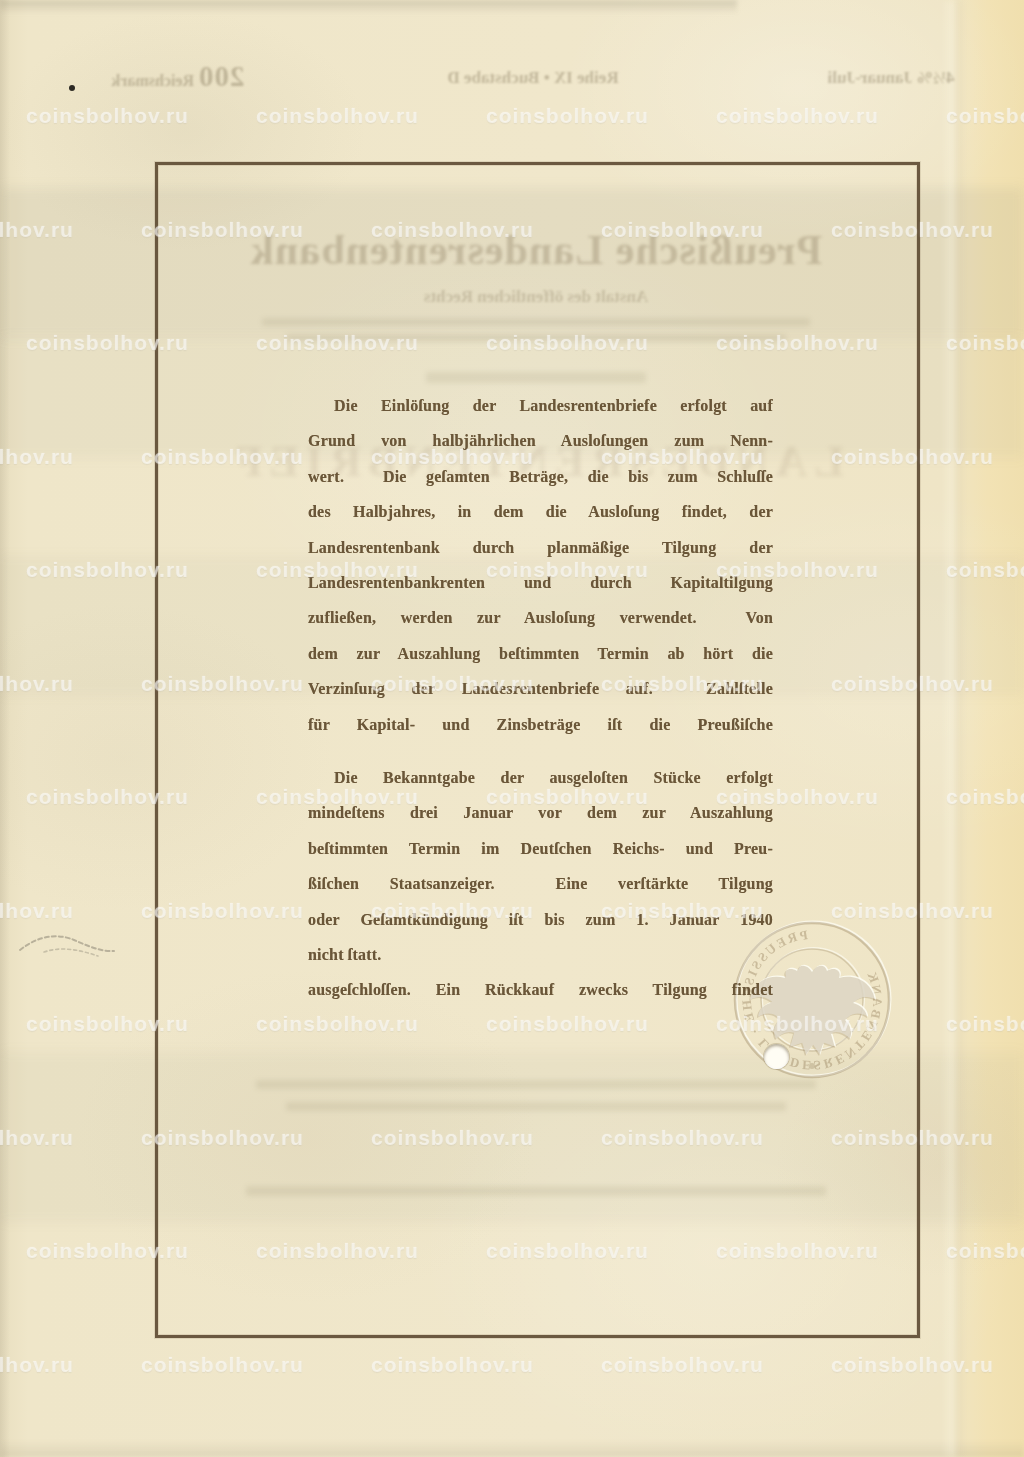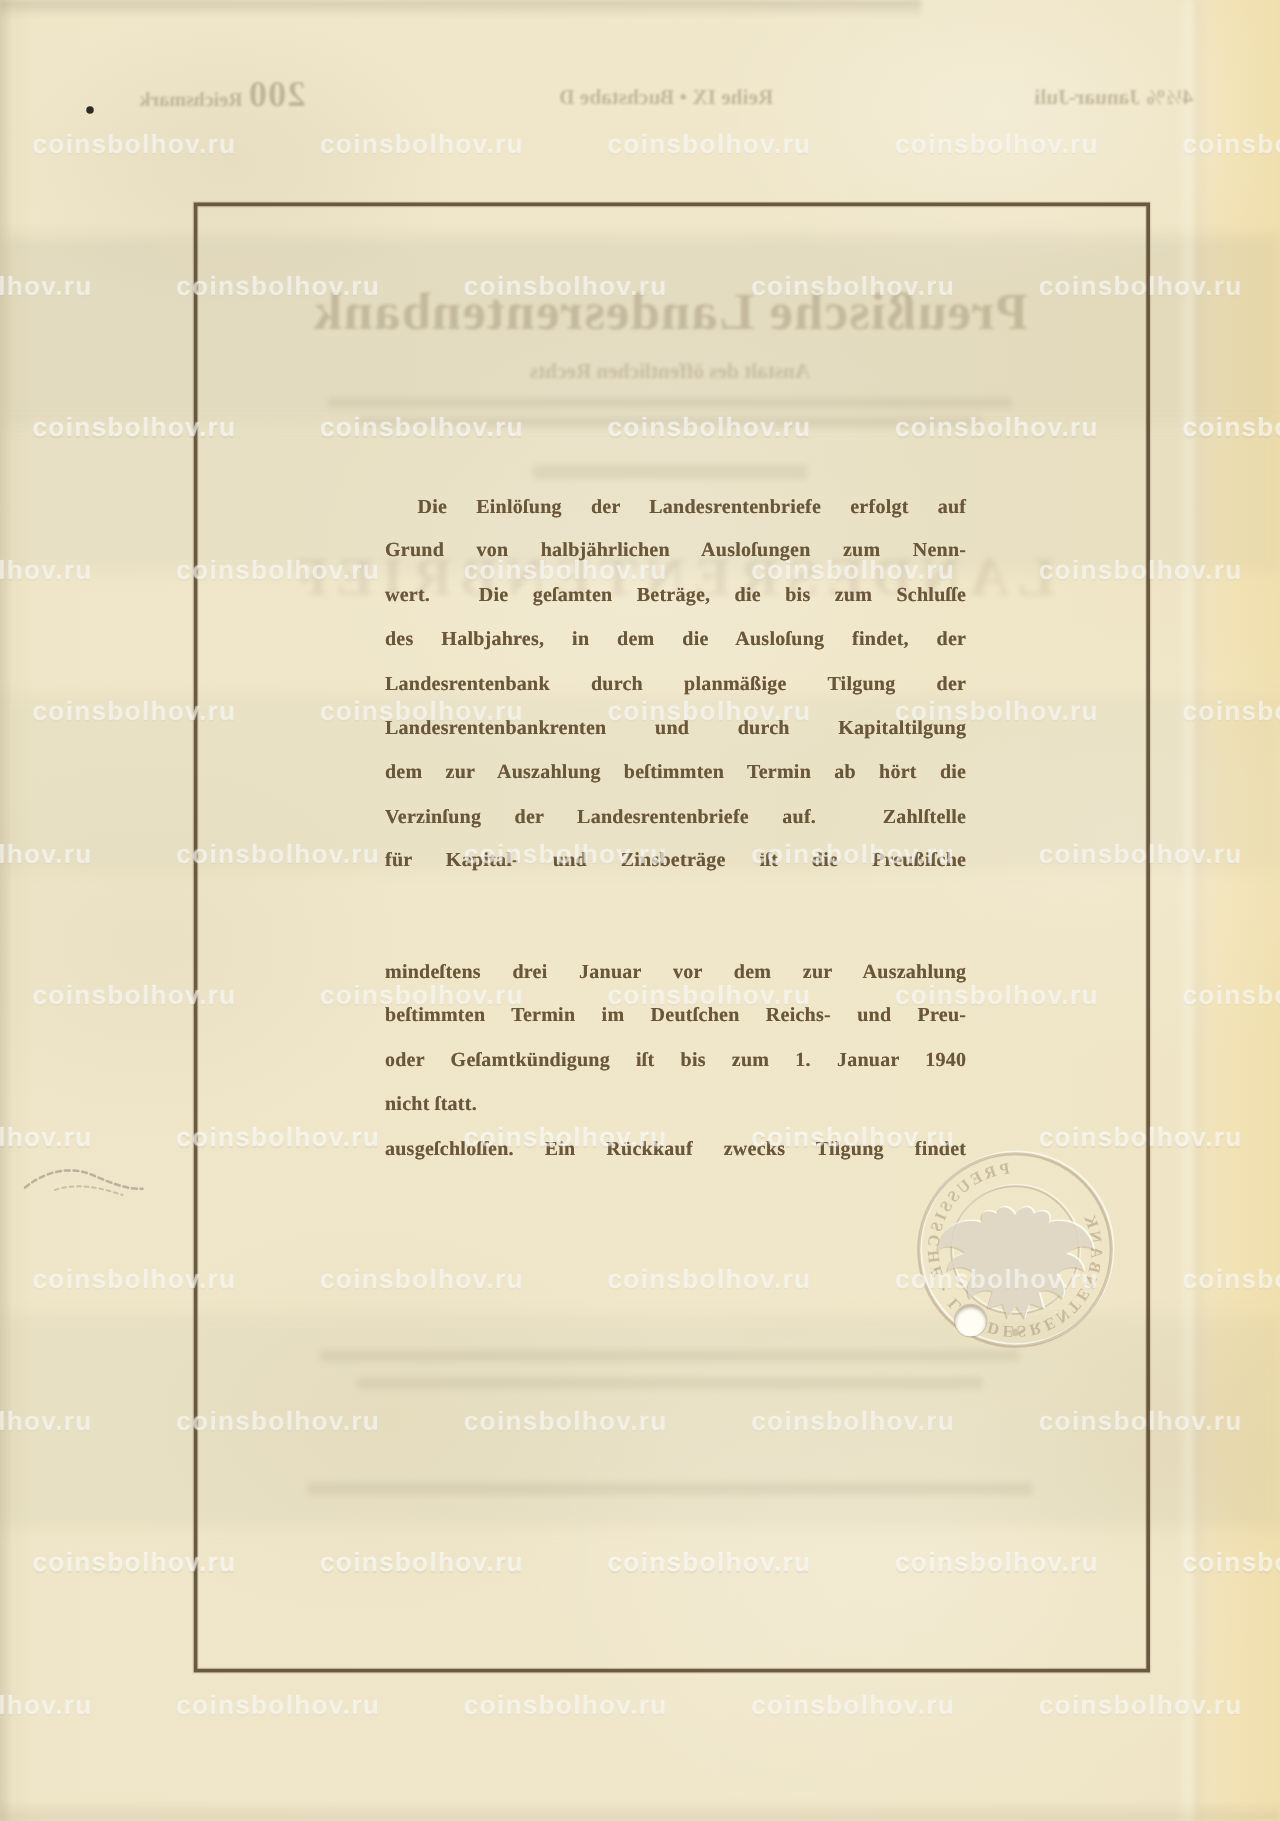--- a/index.html
+++ b/index.html
@@ -138,27 +138,30 @@
     </g>
   </svg>
 
   <div class="bodytext p1">
       <div class="line first">Die Einlöſung der Landesrentenbriefe erfolgt auf</div>
       <div class="line">Grund von halbjährlichen Ausloſungen zum Nenn-</div>
       <div class="line">wert.&nbsp; Die geſamten Beträge, die bis zum Schluſſe</div>
       <div class="line">des Halbjahres, in dem die Ausloſung findet, der</div>
       <div class="line">Landesrentenbank durch planmäßige Tilgung der</div>
       <div class="line">Landesrentenbankrenten und durch Kapitaltilgung</div>
+      <div class="line">zufließen, werden zur Ausloſung verwendet.&nbsp; Von</div>
       <div class="line">dem zur Auszahlung beſtimmten Termin ab hört die</div>
       <div class="line">Verzinſung der Landesrentenbriefe auf.&nbsp; Zahlſtelle</div>
       <div class="line">für Kapital- und Zinsbeträge iſt die Preußiſche</div>
     </div>
   <div class="bodytext p2">
+      <div class="line first">Die Bekanntgabe der ausgeloſten Stücke erfolgt</div>
       <div class="line">mindeſtens drei Januar vor dem zur Auszahlung</div>
       <div class="line">beſtimmten Termin im Deutſchen Reichs- und Preu-</div>
+      <div class="line">ßiſchen Staatsanzeiger.&nbsp; Eine verſtärkte Tilgung</div>
       <div class="line">oder Geſamtkündigung iſt bis zum 1. Januar 1940</div>
       <div class="line last">nicht ſtatt.</div>
       <div class="line">ausgeſchloſſen. Ein Rückkauf zwecks Tilgung findet</div>
     </div>
 
   <div class="hole"></div>
 
   <svg class="scribble" viewBox="0 0 120 52">
     <path d="M6 28 C26 12 46 12 60 18 C74 24 88 30 100 29" fill="none" stroke="rgba(96,92,82,.38)" stroke-width="2" stroke-dasharray="4 3" stroke-linecap="round"></path>
     <path d="M30 30 C48 24 66 28 84 34" fill="none" stroke="rgba(96,92,82,.28)" stroke-width="1.6" stroke-dasharray="3 3" stroke-linecap="round"></path>

